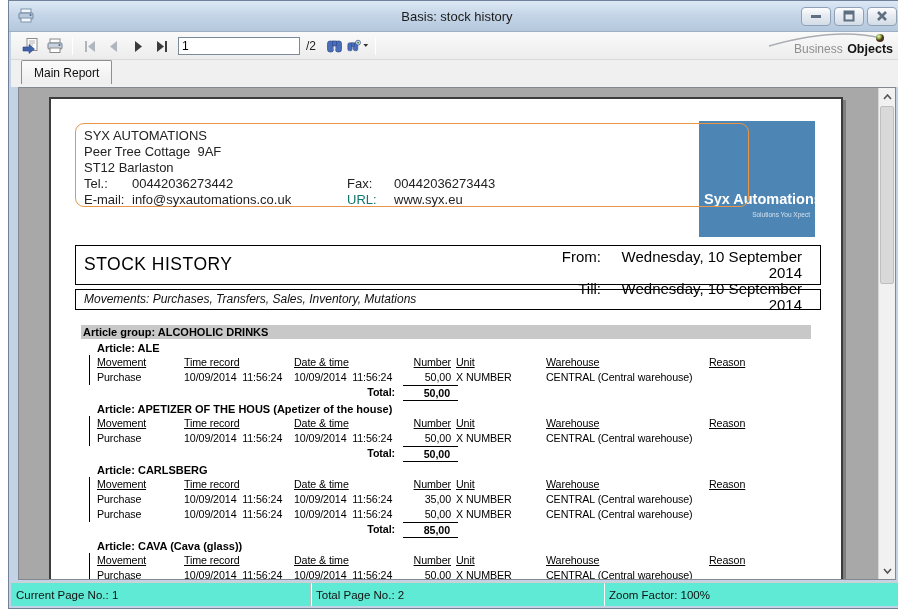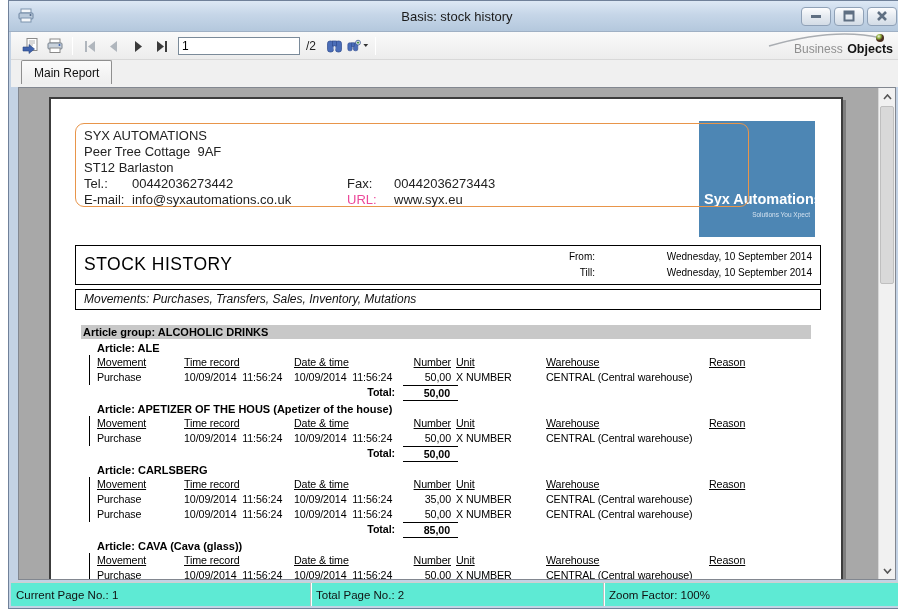--- a/index.html
+++ b/index.html
@@ -92,27 +92,27 @@
   .company-box {
     position:absolute; left:24px; top:24px; width:674px; height:84px;
     border:1px solid #e8954a; border-radius:9px; z-index:2;
     padding:4px 0 0 8px; font-size:13px; line-height:16px; color:#222;
   }
   .company-box .line { white-space:pre; }
   .contact-grid {
     display:grid; grid-template-columns:48px 215px 47px auto;
     font-size:13px; line-height:16px; color:#222;
   }
-  .url-label { color:#ec4899; }
+  .url-label { color:#0f766e; }
   .logo-box { position:absolute; left:648px; top:22px; width:116px; height:116px; background:#4d86b4; z-index:1; }
   .logo-name { position:absolute; left:5px; top:70px; font-size:14.5px; font-weight:bold; color:#fff; white-space:nowrap; }
   .logo-tagline { position:absolute; right:5px; top:90px; font-size:6.5px; color:#d3e1ef; }
   .title-box { position:absolute; left:24px; top:146px; width:746px; height:40px; border:1px solid #000; }
   .report-title { position:absolute; left:8px; top:8px; font-size:17.5px; letter-spacing:0.5px; color:#000; }
-  .dates { position:absolute; right:8px; top:3px; display:grid; grid-template-columns:auto 200px; column-gap:17px; font-size:10px; line-height:16px; }
+  .dates { position:absolute; right:18px; top:3px; display:grid; grid-template-columns:auto 200px; column-gap:1px; font-size:15px; line-height:16px; }
   .dates .dlabel { text-align:right; } .dates .dvalue { text-align:right; }
   .movements-box {
     position:absolute; left:24px; top:190px; width:746px; height:21px; border:1px solid #000;
     font-style:italic; font-size:12px; line-height:19px; padding-left:8px; color:#111;
   }
   .group-band {
     position:absolute; left:30px; top:226px; width:730px; height:14px;
     background:#c8c8c8; font-weight:bold; font-size:11px; line-height:14px; padding-left:2px; color:#000;
   }
   .articles { position:absolute; left:38px; top:242px; right:10px; }

